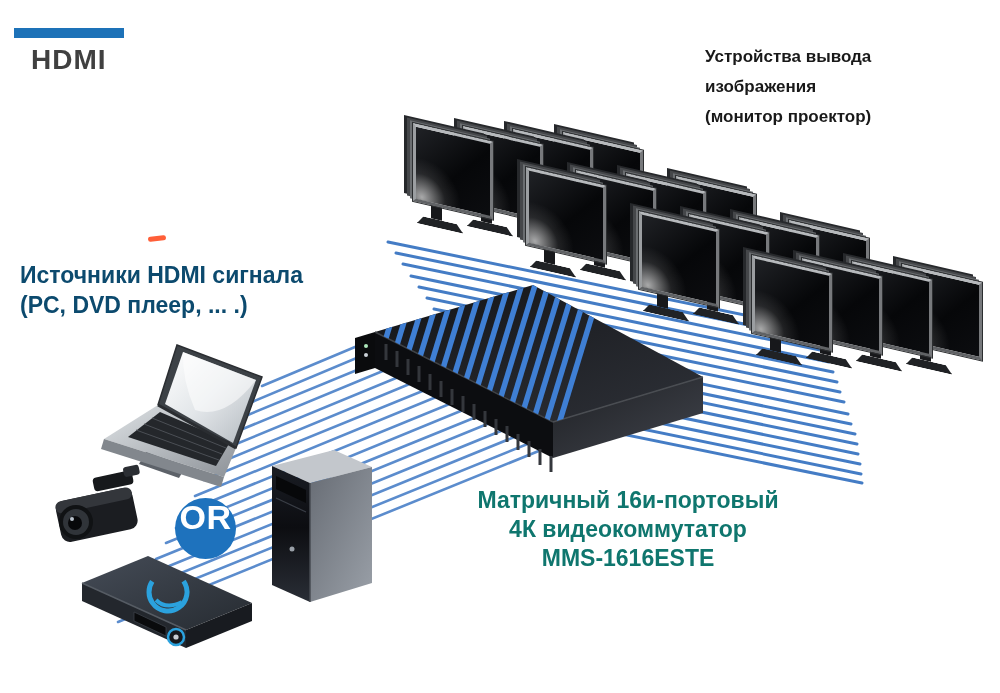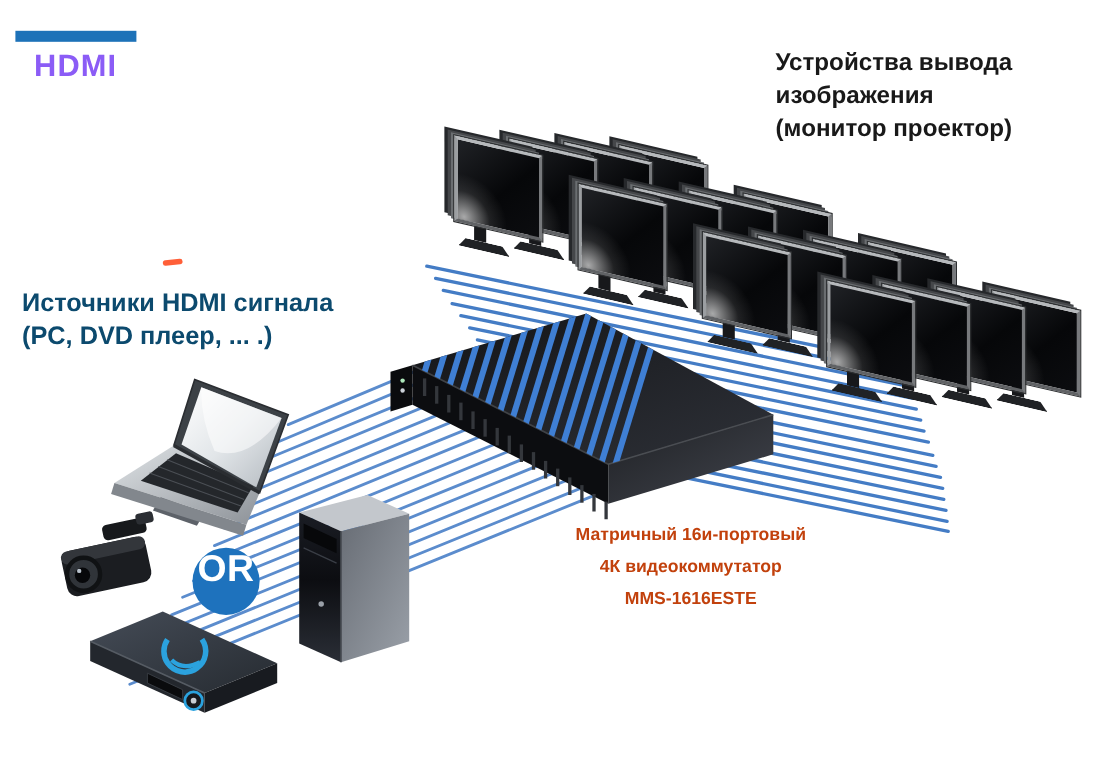--- a/index.html
+++ b/index.html
@@ -3,28 +3,28 @@
 <meta charset="utf-8">
 <style>
   html,body{margin:0;padding:0;background:#ffffff;}
   .stage{position:relative;width:1000px;height:693px;background:#fff;overflow:hidden;
          font-family:"Liberation Sans", sans-serif;}
   .stage svg.art{position:absolute;left:0;top:0;z-index:5;}
 
   
   .pre{white-space:pre-line;}
   .t-output{position:absolute;left:705px;top:42px;width:270px;z-index:50;
-            font-size:22px;line-height:30px;font-weight:700;color:#191919;}
+            font-size:17px;line-height:30px;font-weight:700;color:#191919;}
   .t-sources{position:absolute;left:20px;top:260px;width:340px;z-index:50;
              font-size:23px;line-height:30px;font-weight:700;color:#0c4a6e;}
-  .t-switcher{position:absolute;left:448px;top:472px;width:360px;z-index:50;text-align:center;
-              font-size:16px;line-height:29px;font-weight:700;color:#c2410c;}
+  .t-switcher{position:absolute;left:448px;top:486px;width:360px;z-index:50;text-align:center;
+              font-size:23px;line-height:29px;font-weight:700;color:#0f766e;}
   .hdmi-bar{position:absolute;left:14px;top:28px;width:110px;height:10px;background:#1d72b8;z-index:50;}
   .hdmi-label{position:absolute;left:31px;top:44px;z-index:50;font-size:28px;font-weight:600;
-              color:#8b5cf6;letter-spacing:1px;}
+              color:#404040;letter-spacing:1px;}
   .orange-dash{position:absolute;left:148px;top:236px;width:18px;height:5px;background:#ff5f38;
                border-radius:3px;transform:rotate(-6deg);z-index:50;}
   .or-circle{position:absolute;left:175px;top:498px;width:61px;height:61px;border-radius:50%;
              background:#1e72bd;color:#fff;display:flex;align-items:flex-start;justify-content:center;
              font-size:34px;font-weight:700;z-index:40;letter-spacing:.5px;}
 
   
   .mon{position:absolute;width:80px;transform:skewY(13deg);transform-origin:top left;}
   .mon .scr{height:72px;border:3px solid;border-color:#b6b9bc #77797c #606265 #9b9ea1;
             outline:1px solid #2c2e30;

